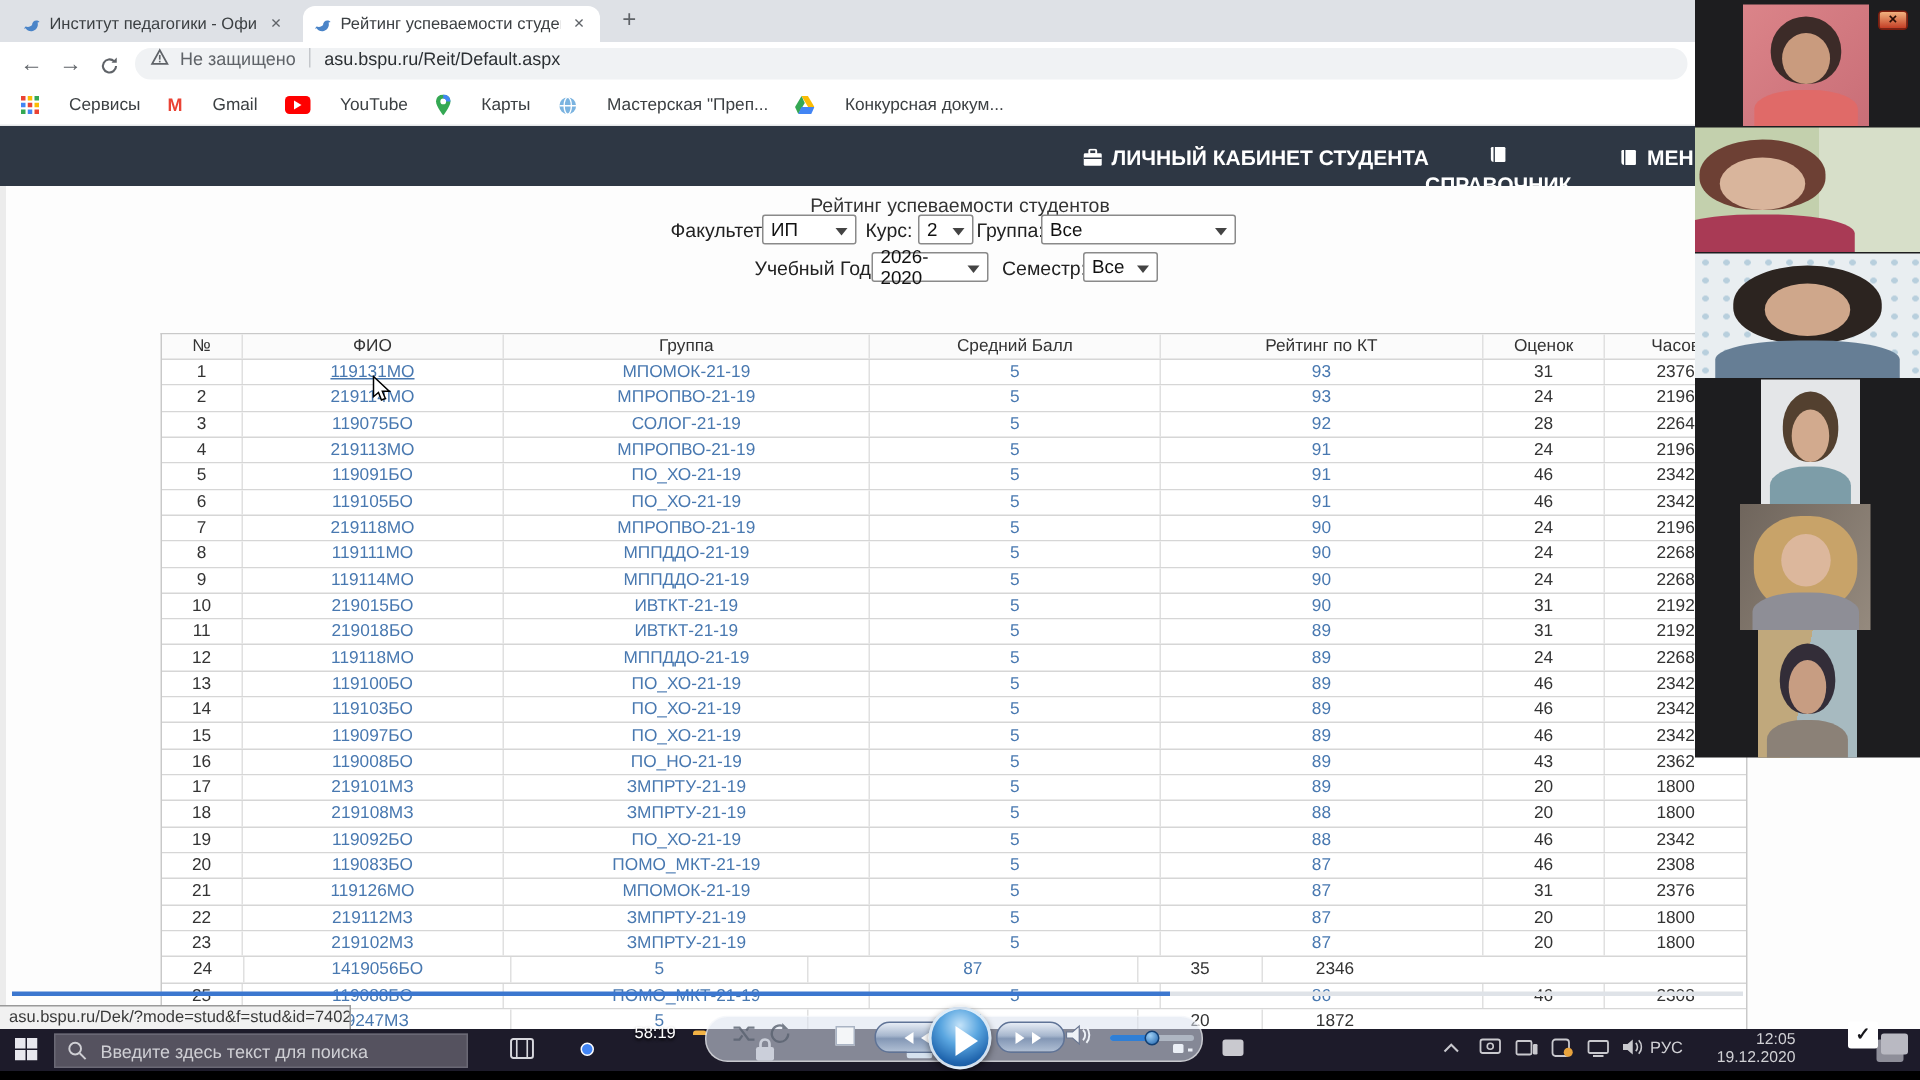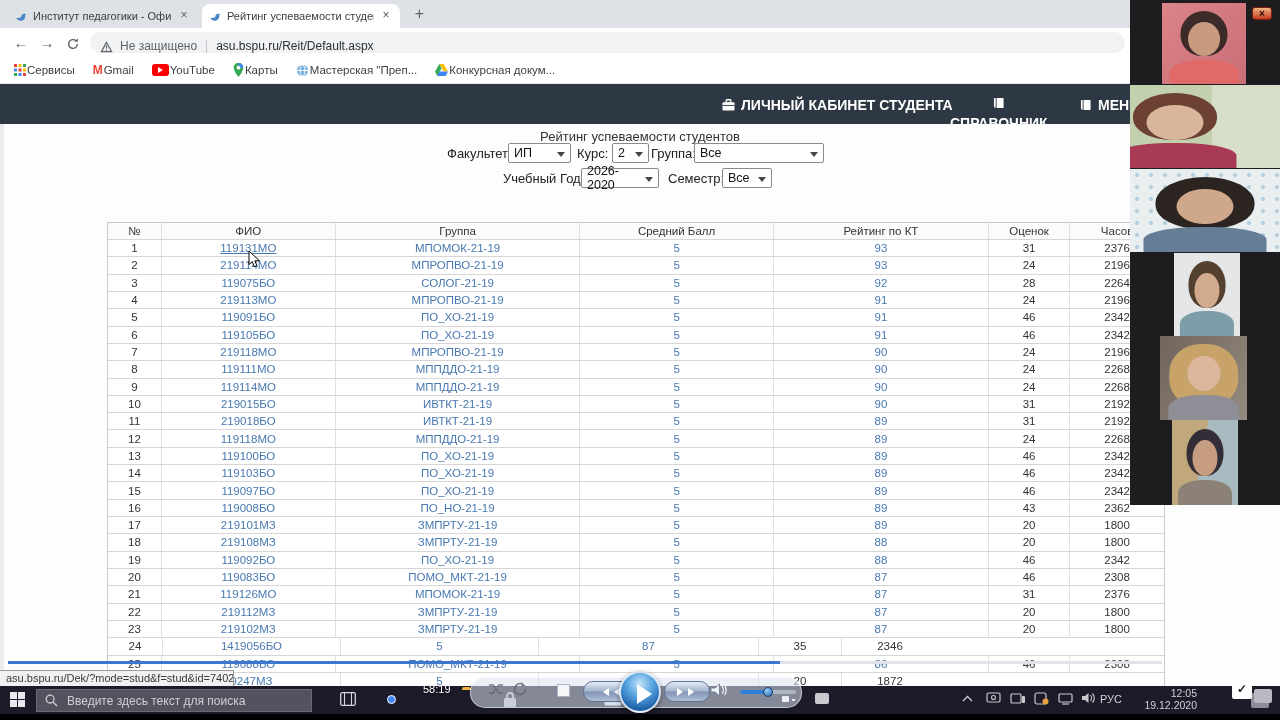--- a/index.html
+++ b/index.html
@@ -9,25 +9,25 @@
 
   
   .tabstrip{position:absolute;left:0;top:0;width:1280px;height:28px;background:#dee1e6;}
   .tab{position:absolute;top:4px;height:24px;display:flex;align-items:center;padding:0 7px;
        font-size:11px;color:#3c4043;border-radius:8px 8px 0 0;box-sizing:border-box;}
   .tab .t-title{flex:1;white-space:nowrap;overflow:hidden;margin:0 5px;}
   .t-close{width:14px;height:14px;line-height:13px;text-align:center;color:#5f6368;font-size:12px;border-radius:50%;}
   .newtab{position:absolute;left:410px;top:5px;width:19px;height:19px;color:#5f6368;font-size:16px;line-height:18px;text-align:center;}
   .addrbar{position:absolute;left:0;top:28px;width:1280px;height:29px;background:#fff;display:flex;align-items:center;padding-left:8px;box-sizing:border-box;}
   .navbtn{width:26px;text-align:center;color:#5f6368;font-size:15px;}
-  .urlpill{margin-left:4px;width:1015px;height:21px;background:#f0f2f4;border-radius:11px;display:flex;align-items:flex-end;padding:0 10px;font-size:12px;color:#5f6368;}
+  .urlpill{margin-left:4px;width:1015px;height:21px;background:#f0f2f4;border-radius:11px;display:flex;align-items:flex-start;padding:0 10px;font-size:12px;color:#5f6368;}
   .url-sep{width:1px;height:13px;background:#c4c7cb;margin:0 9px;}
   .url-text{color:#2b2f33;}
   .bmbar{position:absolute;left:0;top:57px;width:1280px;height:27px;background:#fff;border-bottom:1px solid #e6e8ea;display:flex;align-items:center;font-size:11.5px;color:#3c4043;box-sizing:border-box;}
-  .bm{display:flex;align-items:center;gap:1px;margin-left:18px;white-space:nowrap;}
+  .bm{display:flex;align-items:center;gap:20px;margin-left:18px;white-space:nowrap;}
   .gmail-m{color:#ea4335;font-weight:700;font-size:12px;}
   .yt{width:17px;height:12px;background:#f00;border-radius:3px;position:relative;}
   .yt::after{content:"";position:absolute;left:6px;top:3px;border:3px solid transparent;border-left:5px solid #fff;}
 
   
   .siteheader{position:absolute;left:0;top:84px;width:1280px;height:40px;background:#2e3744;}
   .site-title{position:absolute;left:128px;top:95px;color:#f4f5f6;font-size:15px;letter-spacing:.2px;}
   .hnav{position:absolute;top:97px;display:flex;align-items:center;gap:6px;color:#fff;font-size:14px;font-weight:700;white-space:nowrap;}
   .chev{width:0;height:0;border:4px solid transparent;border-top:5px solid #fff;margin-top:4px;}
 

